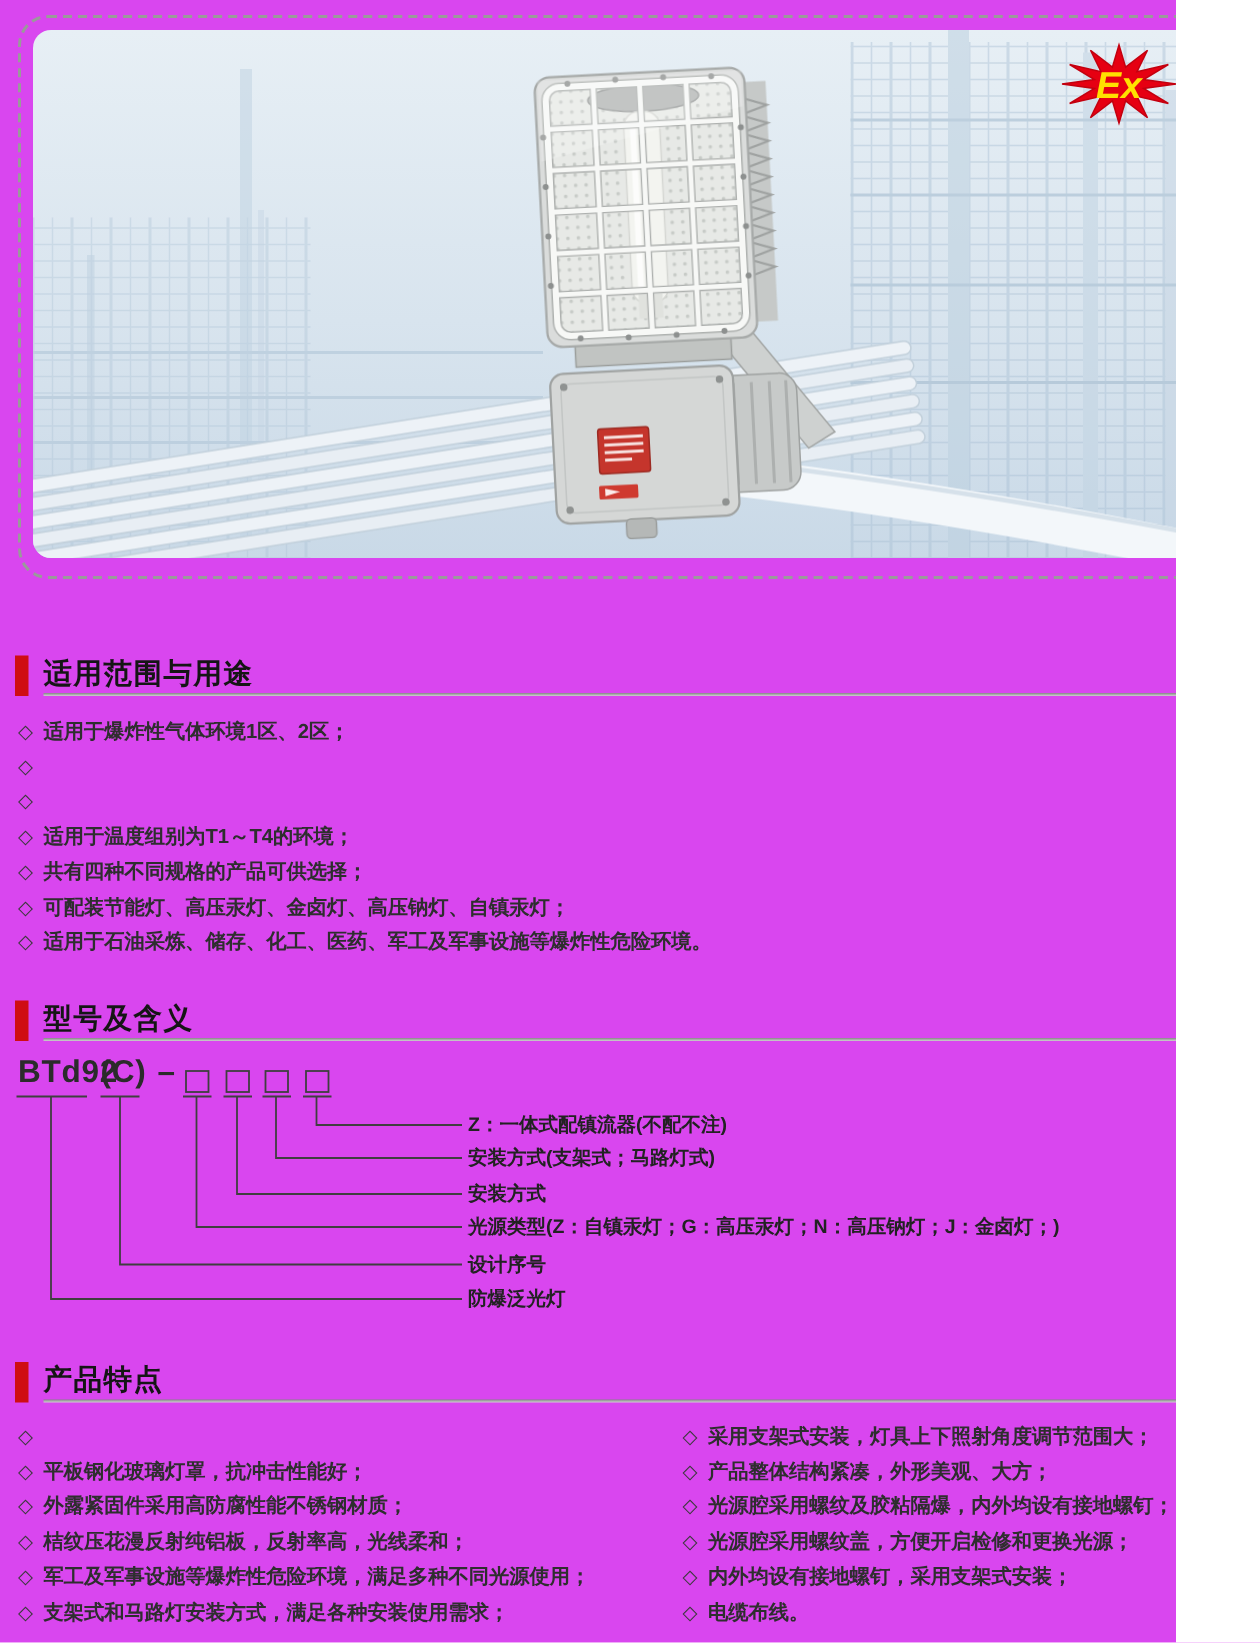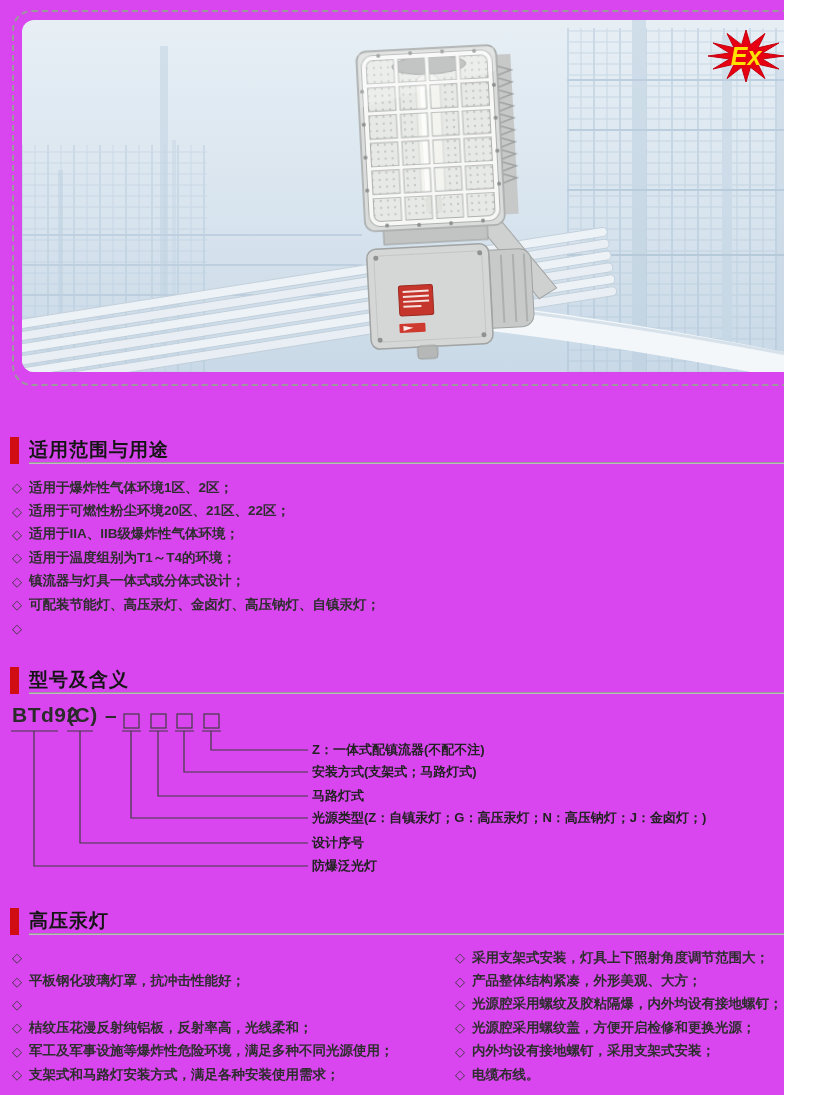--- a/index.html
+++ b/index.html
@@ -178,45 +178,44 @@
 
   <ul class="blist" style="left:12px;top:476px;width:815px;">
 
       <li>
         <span class="dm">◇</span>
         <span>适用于爆炸性气体环境1区、2区；</span>
       </li>
 
       <li>
         <span class="dm">◇</span>
-        <span>适用于可燃性粉尘环境20区、21区、22区；</span>
-      </li>
-
-      <li>
-        <span class="dm">◇</span>
-        <span>适用于IIA、IIB级爆炸性气体环境；</span>
+      </li>
+
+      <li>
+        <span class="dm">◇</span>
       </li>
 
       <li>
         <span class="dm">◇</span>
         <span>适用于温度组别为T1～T4的环境；</span>
       </li>
 
       <li>
         <span class="dm">◇</span>
-        <span>镇流器与灯具一体式或分体式设计；</span>
+        <span>共有四种不同规格的产品可供选择；</span>
       </li>
 
       <li>
         <span class="dm">◇</span>
         <span>可配装节能灯、高压汞灯、金卤灯、高压钠灯、自镇汞灯；</span>
       </li>
 
       <li>
         <span class="dm">◇</span>
+        <span>适用于石油采炼、储存、化工、医药、军工及军事设施等爆炸性危险环境。</span>
       </li>
     </ul>
 
   <div class="sec-header" style="top:667px;">
     <div class="sec-bar"></div>
     <div class="sec-title">型号及含义</div>
     <div class="sec-line"></div>
   </div>
 
   <div class="model-diagram">
@@ -238,45 +237,46 @@
         <path d="M121 26V113H298"></path>
         <path d="M70 26V138H298"></path>
         <path d="M24 26V161H298"></path>
       </g>
     </svg>
     <div class="model-code mc-prefix">BTd92</div>
     <div class="model-code mc-suffix">(C)</div>
     <div class="model-code mc-dash">–</div>
     <div class="model-label" style="top:36px;">Z：一体式配镇流器(不配不注)</div>
     <div class="model-label" style="top:58px;">安装方式(支架式；马路灯式)</div>
-    <div class="model-label" style="top:82px;">马路灯式</div>
+    <div class="model-label" style="top:82px;">安装方式</div>
     <div class="model-label" style="top:104px;">光源类型(Z：自镇汞灯；G：高压汞灯；N：高压钠灯；J：金卤灯；)</div>
     <div class="model-label" style="top:129px;font-family:Liberation Serif, serif;">设计序号</div>
     <div class="model-label" style="top:152px;">防爆泛光灯</div>
   </div>
 
   <div class="sec-header" style="top:908px;">
     <div class="sec-bar"></div>
-    <div class="sec-title">高压汞灯</div>
+    <div class="sec-title">产品特点</div>
     <div class="sec-line"></div>
   </div>
 
   <ul class="blist" style="left:12px;top:946px;width:436px;">
 
       <li>
         <span class="dm">◇</span>
       </li>
 
       <li>
         <span class="dm">◇</span>
         <span>平板钢化玻璃灯罩，抗冲击性能好；</span>
       </li>
 
       <li>
         <span class="dm">◇</span>
+        <span>外露紧固件采用高防腐性能不锈钢材质；</span>
       </li>
 
       <li>
         <span class="dm">◇</span>
         <span>桔纹压花漫反射纯铝板，反射率高，光线柔和；</span>
       </li>
 
       <li>
         <span class="dm">◇</span>
         <span>军工及军事设施等爆炸性危险环境，满足多种不同光源使用；</span>

